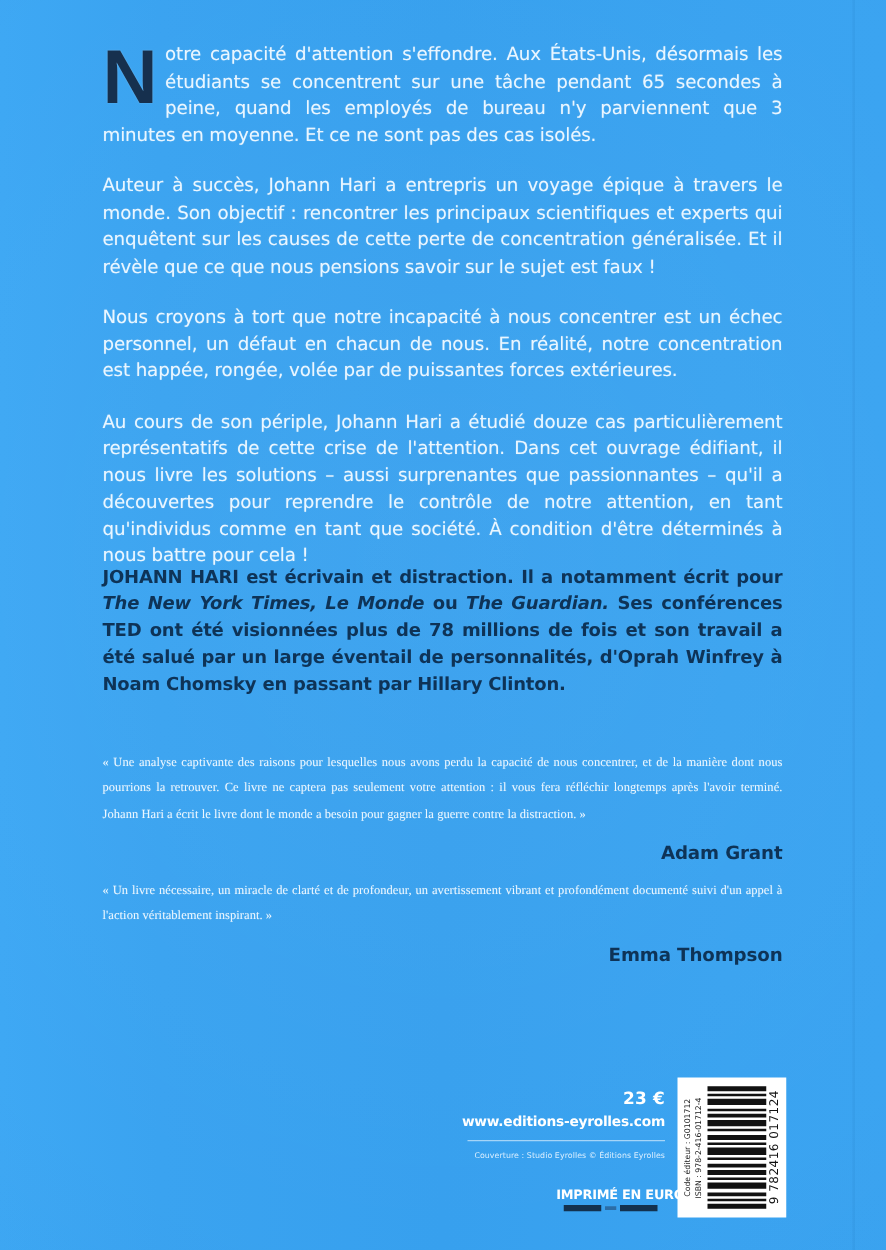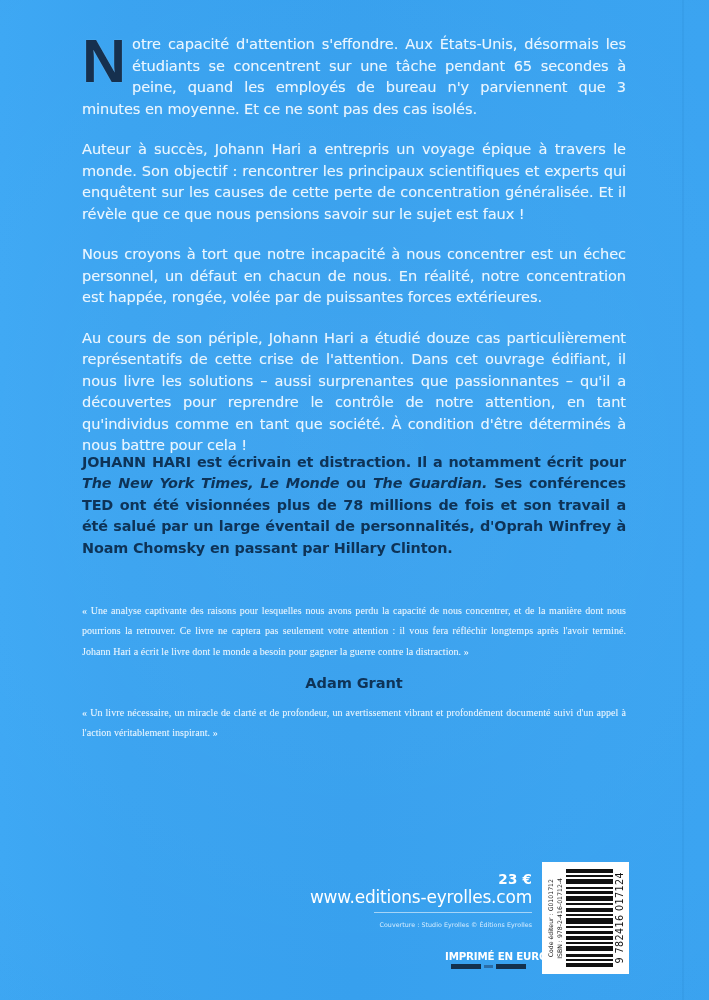--- a/index.html
+++ b/index.html
@@ -104,21 +104,21 @@
     text-shadow: 0 0 1px rgba(255,255,255,0.25);
     margin: 0;
     letter-spacing: 0.05px;
   }
   .attrib {
     color: #0e3357;
     font-family: "DejaVu Sans", sans-serif;
     font-weight: 700;
     font-size: 14.6px;
     line-height: 20px;
-    text-align: center;
+    text-align: right;
     margin-top: 11px;
     letter-spacing: -0.1px;
   }
 
   
   #footer {
     position: absolute;
     left: 0;
     top: 862px;
     width: 709px;
@@ -134,22 +134,22 @@
     font-family: "DejaVu Sans", sans-serif;
   }
   .price {
     font-size: 13.5px;
     font-weight: 700;
     letter-spacing: 0.2px;
     line-height: 16px;
     margin-bottom: 2px;
   }
   .website {
-    font-size: 17px;
-    font-weight: 400;
+    font-size: 11px;
+    font-weight: 700;
     letter-spacing: -0.2px;
     line-height: 17px;
   }
   .pubrow {
     font-size: 14.6px;
     line-height: 19px;
     letter-spacing: -0.3px;
     white-space: nowrap;
     margin-top: 1px;
   }
@@ -282,20 +282,21 @@
     <p class="bio"><span>JOHANN HARI est écrivain et distraction. Il a notamment écrit pour </span><em>The New York Times, Le Monde</em><span> ou </span><em>The Guardian.</em><span> Ses conférences TED ont été visionnées plus de 78 millions de fois et son travail a été salué par un large éventail de personnalités, d'Oprah Winfrey à Noam Chomsky en passant par Hillary Clinton.</span></p>
   </div>
 
   <div class="content" style="top:601px;">
     <p class="quote">« Une analyse captivante des raisons pour lesquelles nous avons perdu la capacité de nous concentrer, et de la manière dont nous pourrions la retrouver. Ce livre ne captera pas seulement votre attention : il vous fera réfléchir longtemps après l'avoir terminé. Johann Hari a écrit le livre dont le monde a besoin pour gagner la guerre contre la distraction. »</p>
     <div class="attrib">Adam Grant</div>
   </div>
 
   <div class="content" style="top:703px;">
     <p class="quote">« Un livre nécessaire, un miracle de clarté et de profondeur, un avertissement vibrant et profondément documenté suivi d'un appel à l'action véritablement inspirant. »</p>
+    <div class="attrib">Emma Thompson</div>
   </div>
 
   <div id="footer">
 
     <div id="imprint">
       <div class="price">23 €</div>
       <div class="website">www.editions-eyrolles.com</div>
       <div class="rule"></div>
       <div class="credit">Couverture : Studio Eyrolles © Éditions Eyrolles</div>
     </div>

